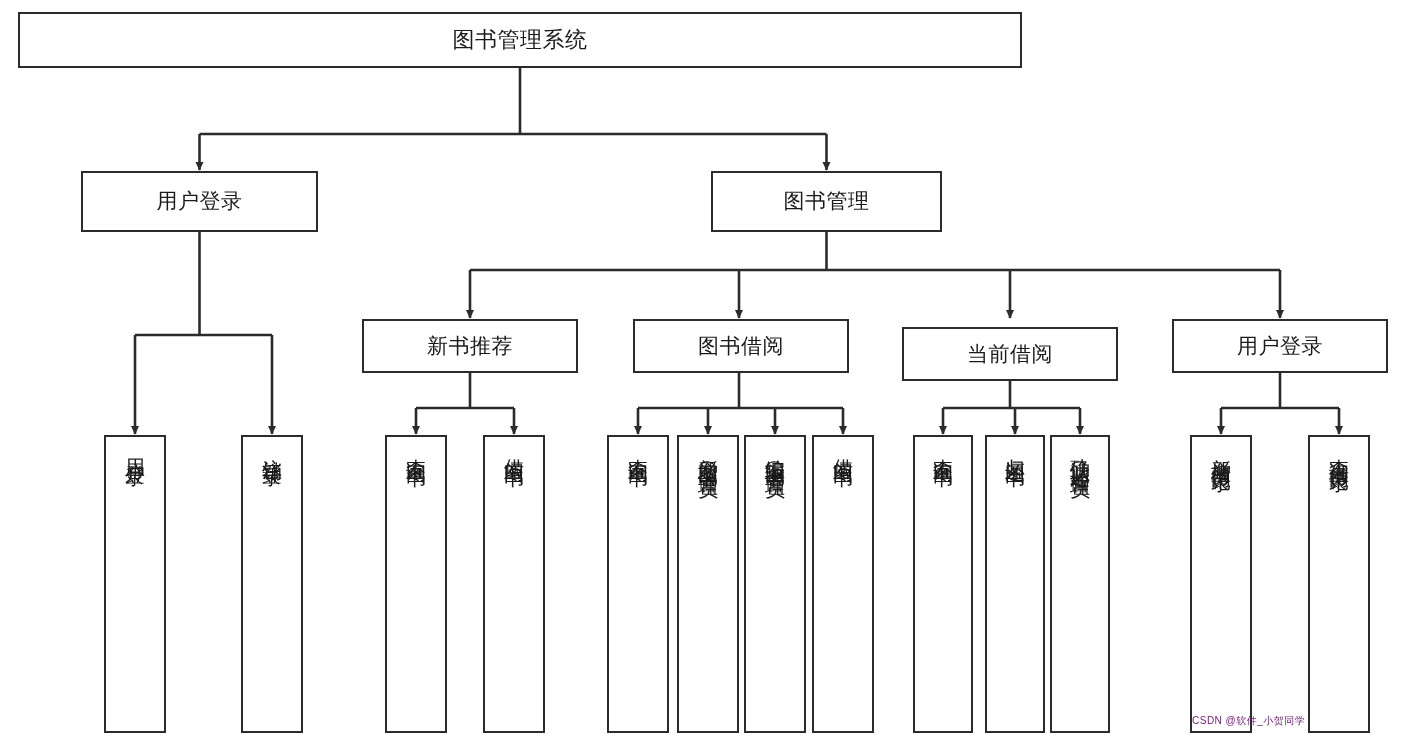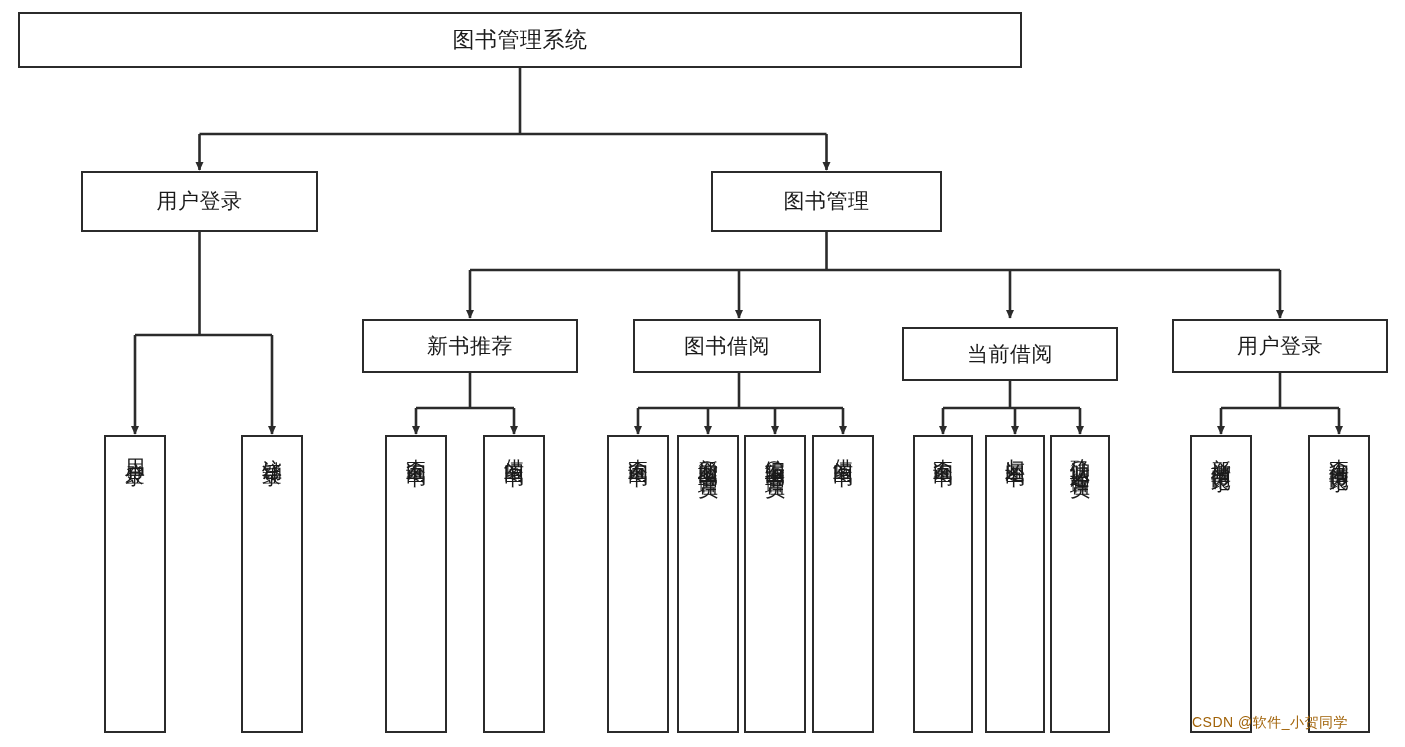--- a/index.html
+++ b/index.html
@@ -56,22 +56,22 @@
     text-orientation: upright;
     font-size: 20px;
     letter-spacing: 3px;
     line-height: 1.05;
   }
   .node.root .node-label { font-size: 22px; }
   .watermark {
     position: absolute;
     left: 1192px;
     top: 714px;
-    font-size: 14px;
-    color: #a16207;
+    font-size: 10px;
+    color: #701a75;
     white-space: nowrap;
     letter-spacing: 0.5px;
     font-family: "Liberation Sans", "DejaVu Sans", sans-serif;
   }
 </style>
 </head>
 <body>
 
 <div id="diagram-root">
 
@@ -124,21 +124,21 @@
       </div>
       <div class="node horiz level2" style="left: 81px; top: 171px; width: 237px; height: 61px;">
         <span class="node-label">用户登录</span>
       </div>
       <div class="node horiz level2" style="left: 711px; top: 171px; width: 231px; height: 61px;">
         <span class="node-label">图书管理</span>
       </div>
       <div class="node horiz level3" style="left: 362px; top: 319px; width: 216px; height: 54px;">
         <span class="node-label">新书推荐</span>
       </div>
-      <div class="node horiz level3" style="left: 633px; top: 319px; width: 188px; height: 54px;">
+      <div class="node horiz level3" style="left: 633px; top: 319px; width: 216px; height: 54px;">
         <span class="node-label">图书借阅</span>
       </div>
       <div class="node horiz level3" style="left: 902px; top: 327px; width: 216px; height: 54px;">
         <span class="node-label">当前借阅</span>
       </div>
       <div class="node horiz level3" style="left: 1172px; top: 319px; width: 216px; height: 54px;">
         <span class="node-label">用户登录</span>
       </div>
       <div class="node vert leaf" style="left: 104px; top: 435px; width: 62px; height: 298px;">
         <span class="node-label">用户登录</span>

